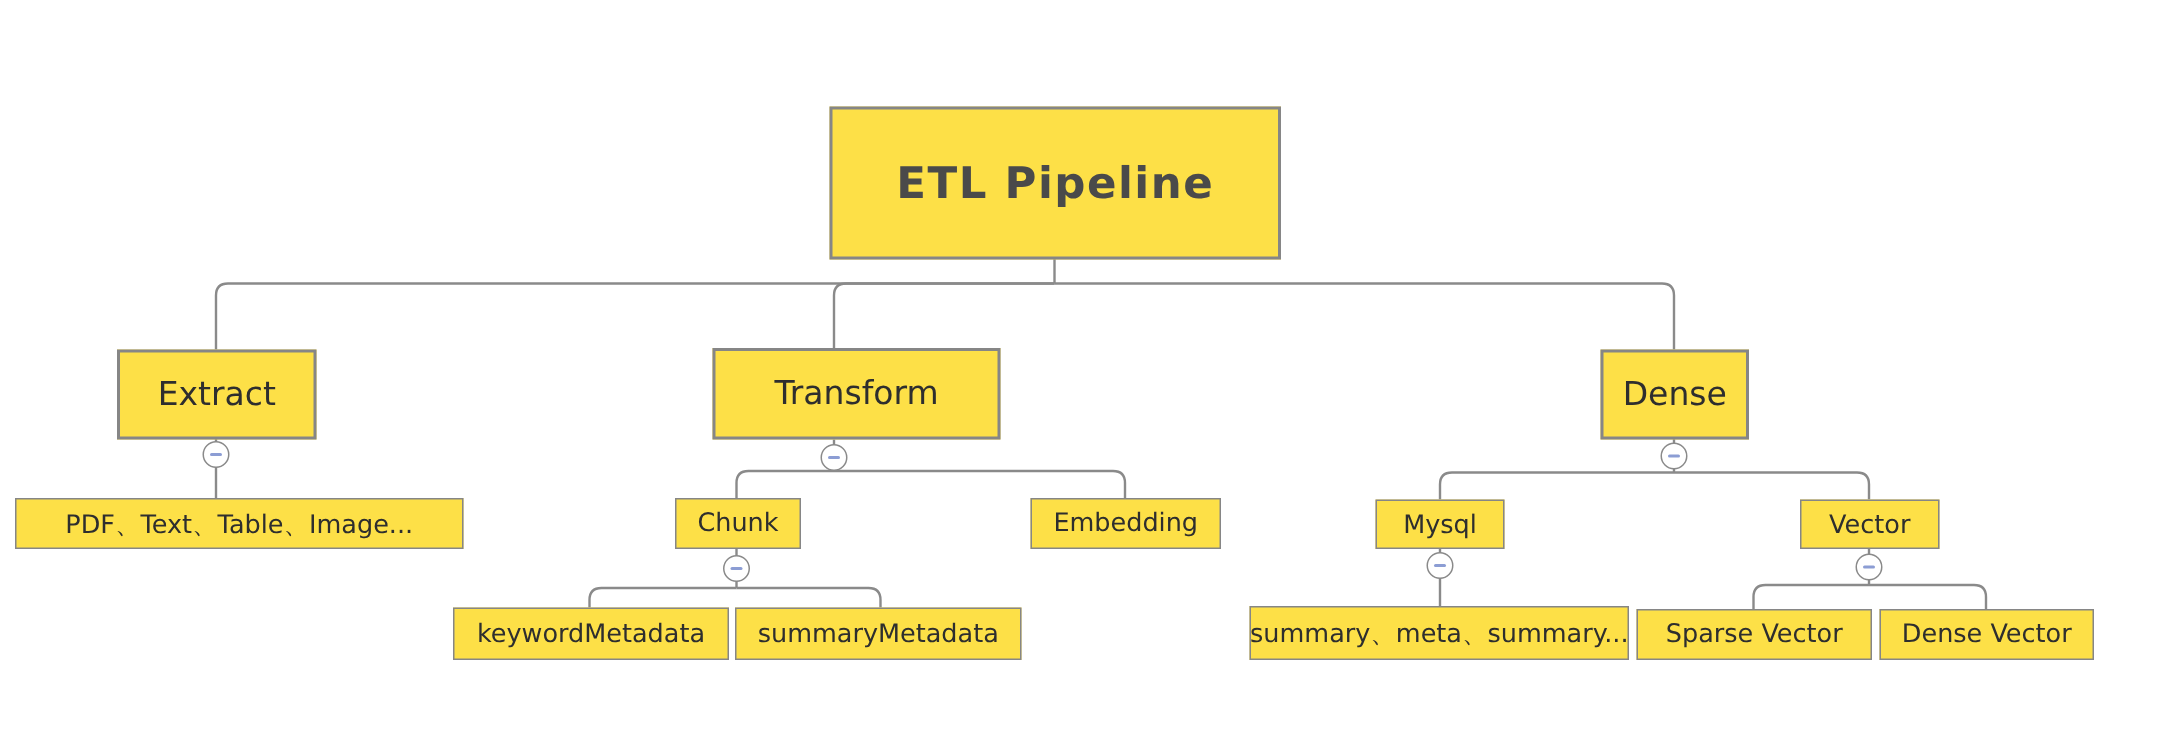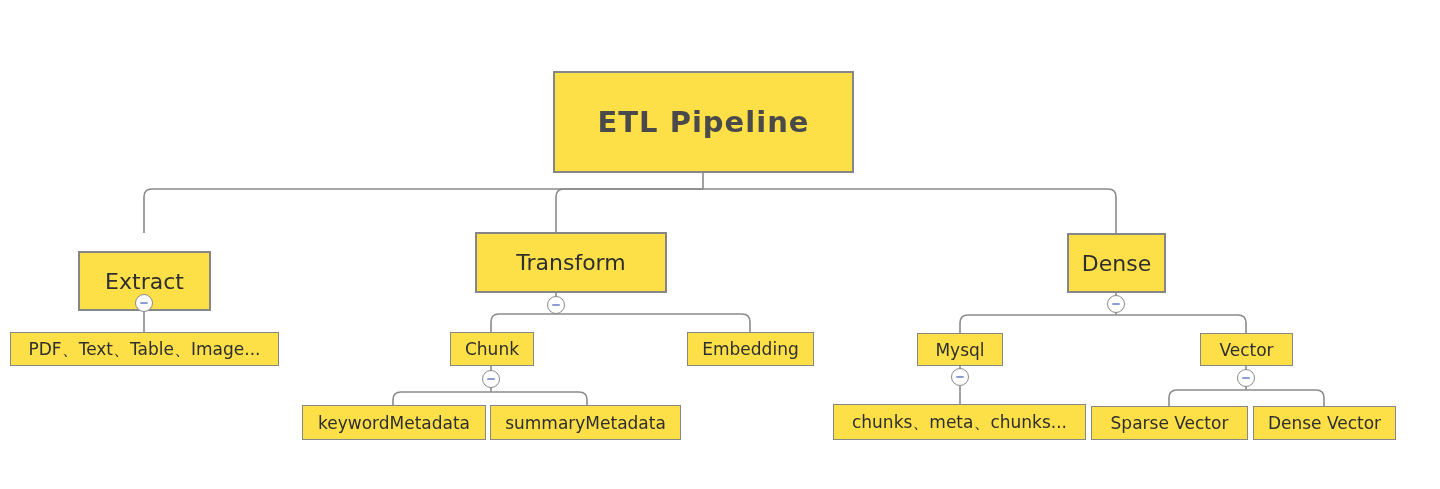--- a/index.html
+++ b/index.html
@@ -20,24 +20,24 @@
   .node{
     position:absolute;box-sizing:border-box;background:#fde047;
     border:1.8px solid var(--box-border);
     display:flex;align-items:center;justify-content:center;
     white-space:nowrap;color:var(--text);
   }
   .root{left:553px;top:71px;width:301px;height:102px;border-width:2px;
         font-size:29px;font-weight:700;color:var(--root-text);letter-spacing:1px;}
   .lvl1{font-size:22px;border-width:2px;}
   .small{font-size:17px;}
-  .n-extract{left:78px;top:233px;width:133px;height:60px;margin-top:18px;}
+  .n-extract{left:78px;top:233px;width:133px;height:60px;}
   .n-transform{left:475px;top:232px;width:192px;height:61px;}
   .n-load{left:1067px;top:233px;width:99px;height:60px;}
-  .n-extract-child{left:10px;top:332px;width:269px;height:34px;text-align:center;}
+  .n-extract-child{left:10px;top:332px;width:299px;height:34px;text-align:center;}
   .n-chunk{left:450px;top:332px;width:84px;height:34px;}
   .n-embedding{left:687px;top:332px;width:127px;height:34px;}
   .n-keyword{left:302px;top:405px;width:184px;height:35px;}
   .n-summary{left:490px;top:405px;width:191px;height:35px;}
   .n-mysql{left:917px;top:333px;width:86px;height:33px;}
   .n-vector{left:1200px;top:333px;width:93px;height:33px;}
   .n-mysql-child{left:833px;top:404px;width:253px;height:36px;}
   .n-sparse{left:1091px;top:406px;width:157px;height:34px;}
   .n-dense{left:1253px;top:406px;width:143px;height:34px;}
   .collapse{
@@ -114,21 +114,21 @@
   </div>
 
   <div class="node small n-mysql">
     <span>Mysql</span>
   </div>
   <div class="node small n-vector">
     <span>Vector</span>
   </div>
 
   <div class="node small n-mysql-child">
-    <span>chunks、meta、chunks...</span>
+    <span>summary、meta、summary...</span>
   </div>
   <div class="node small n-sparse">
     <span>Sparse Vector</span>
   </div>
   <div class="node small n-dense">
     <span>Dense Vector</span>
   </div>
 
   <div class="collapse c-extract">
     <span class="bar"></span>

